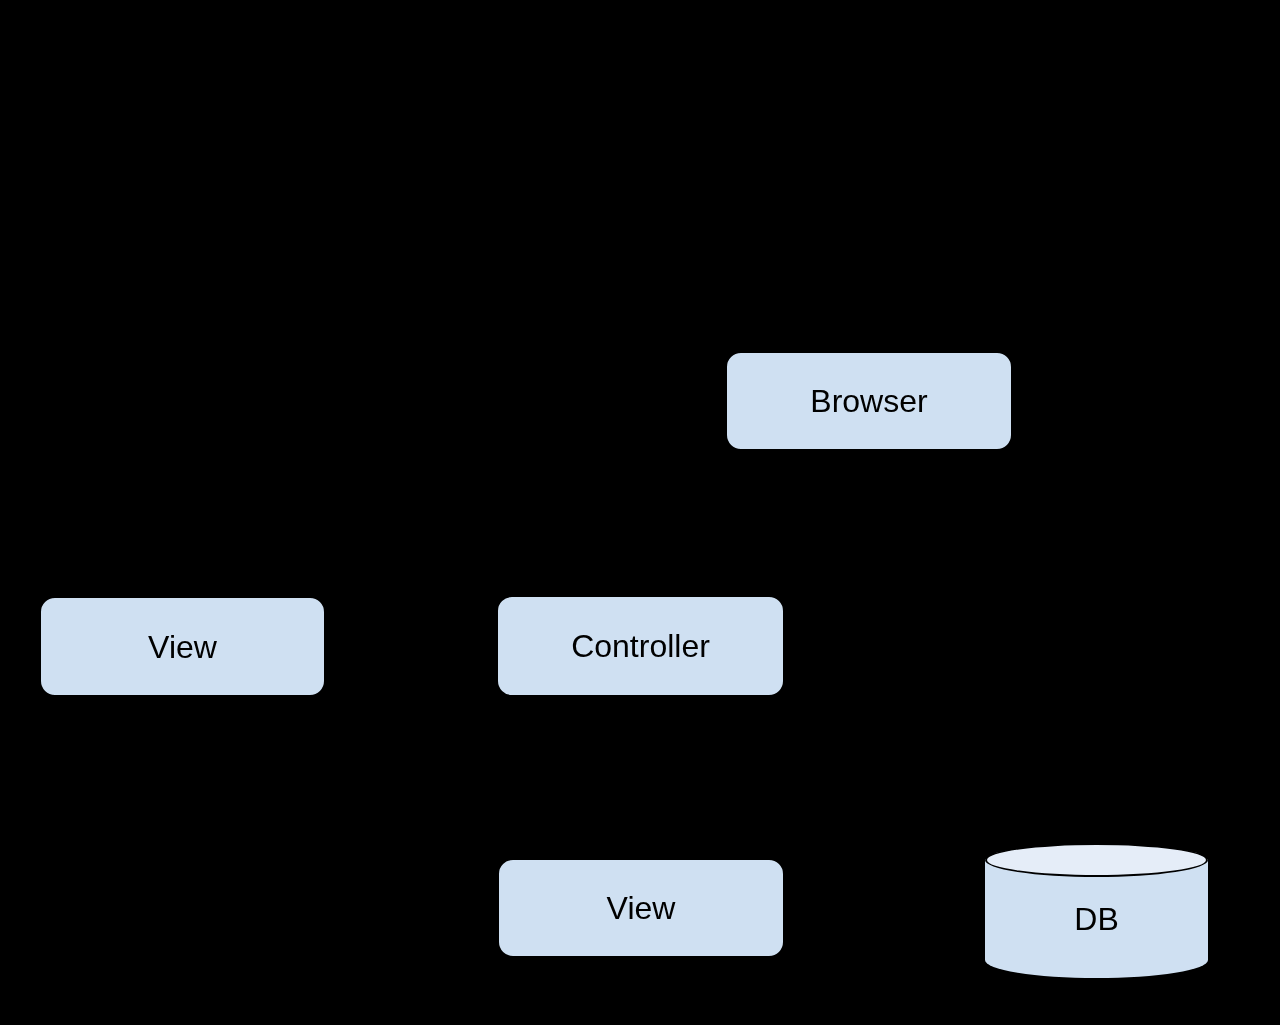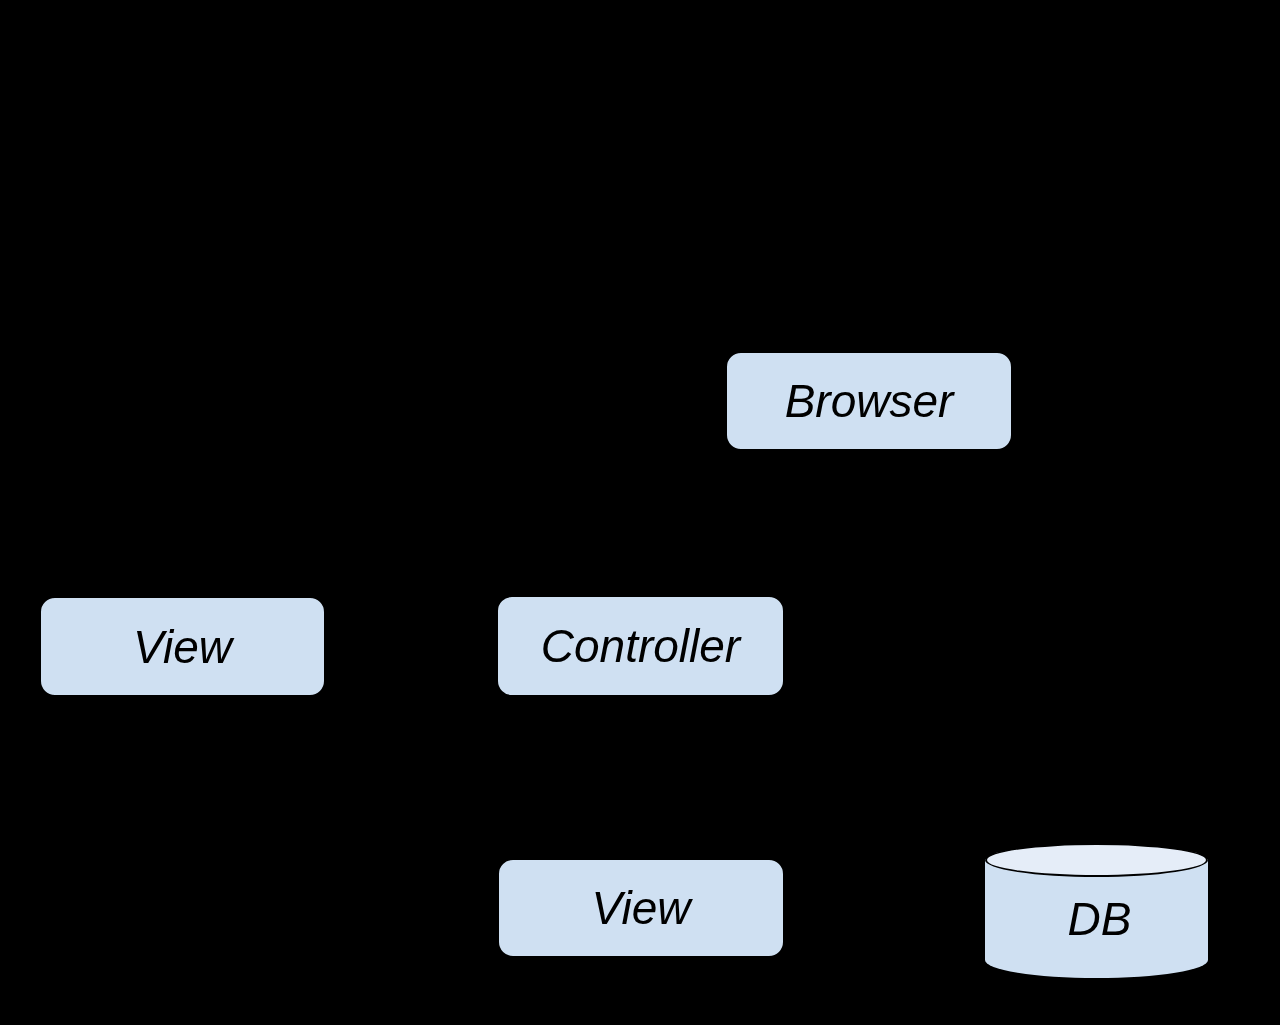--- a/index.html
+++ b/index.html
@@ -21,39 +21,37 @@
     box-sizing: border-box;
     background: var(--fill, #cfe0f2);
     border: 2px solid #000000;
     border-radius: 16px;
     display: flex;
     align-items: center;
     justify-content: center;
   }
   .node-label, .cyl-label-text {
     color: var(--text, #000000);
-    font-size: 46px;
+    font-size: 32px;
     line-height: 1;
     white-space: nowrap;
-    font-style: italic;
   }
   #n-browser    { left: 725px; top: 351px; width: 288px; height: 100px; }
   #n-view       { left: 39px;  top: 596px; width: 287px; height: 101px; text-align: center; }
   #n-controller { left: 496px; top: 595px; width: 289px; height: 102px; text-align: center; }
   #n-router     { left: 953px; top: 595px; width: 288px; height: 102px; }
   #n-model      { left: 497px; top: 858px; width: 288px; height: 100px; }
 
   
   #n-db {
     position: absolute;
     left: 985px;
     top: 843px;
     width: 223px;
     height: 135px;
-    padding-left: 6px;
   }
   .cyl-body {
     position: absolute;
     left: 0;
     top: 16px;
     width: 223px;
     height: 119px;
     background: var(--fill, #cfe0f2);
     border-bottom-left-radius: 112px 18px;
     border-bottom-right-radius: 112px 18px;

